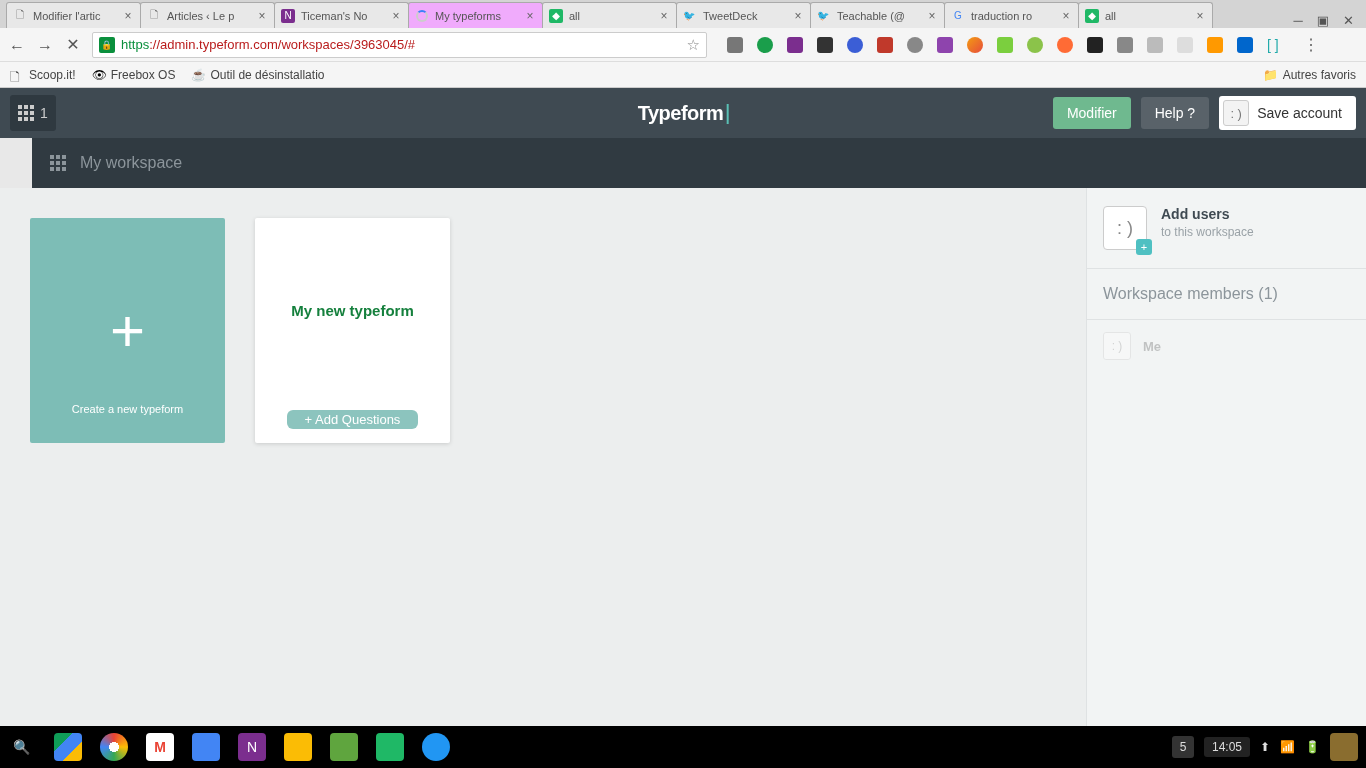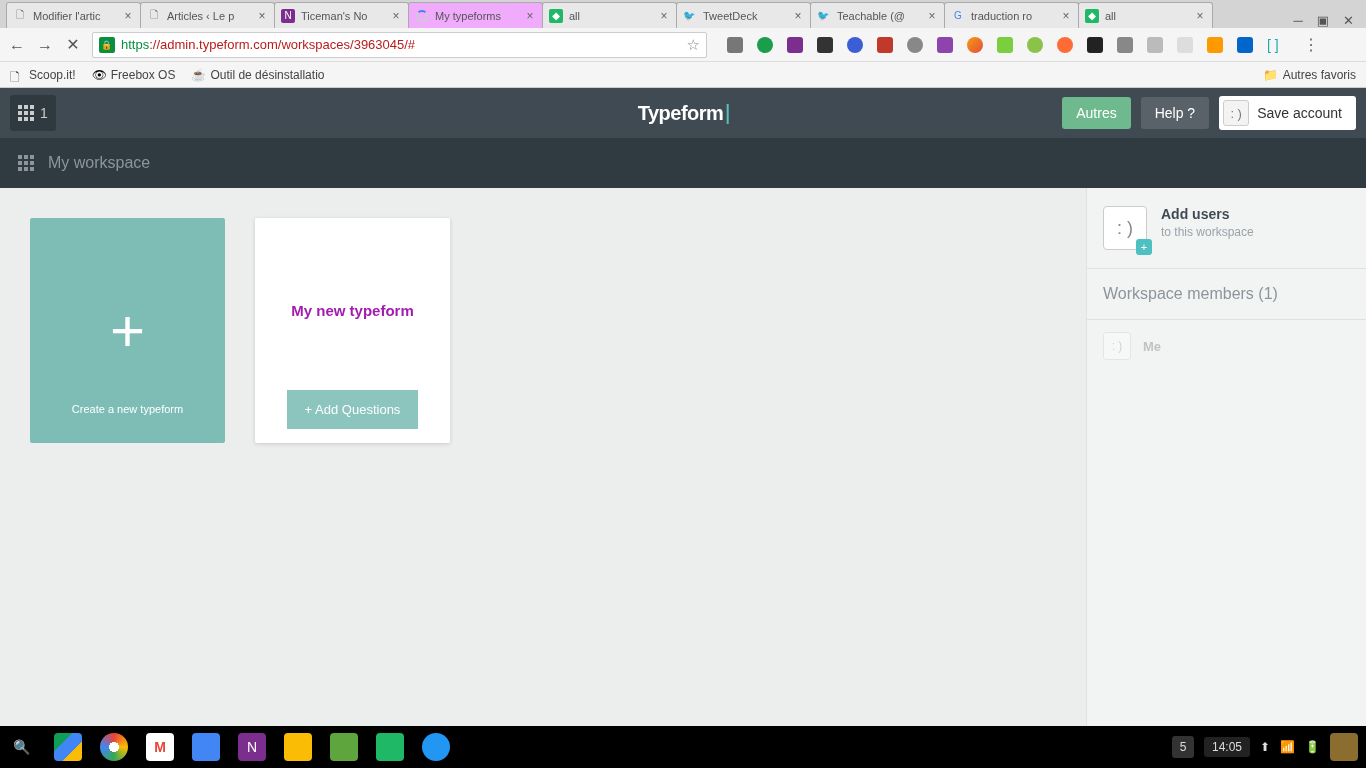--- a/index.html
+++ b/index.html
@@ -38,33 +38,33 @@
 .gridico i { background:#ccc; }
 .logo-wrap { position:absolute; left:50%; transform:translateX(-50%); font-size:20px; font-weight:600; color:#fff; letter-spacing:-.5px; }
 .logo-wrap .cursor { display:inline-block; width:2px; height:20px; background:#5ac0b5; vertical-align:middle; margin-left:3px; }
 .hdr-right { margin-left:auto; display:flex; gap:10px; align-items:center; }
 .btn-upgrade { background:#6fb98f; color:#fff; border:none; padding:8px 14px; border-radius:3px; font-size:14px; font-weight:500; }
 .btn-help { background:#596269; color:#fff; border:none; padding:8px 14px; border-radius:3px; font-size:14px; }
 .save-wrap { background:#fff; border-radius:3px; display:flex; align-items:center; padding:4px; gap:8px; }
 .face { width:26px; height:26px; border:1px solid #ccc; border-radius:3px; display:flex; align-items:center; justify-content:center; font-size:13px; color:#777; background:#f3f3f3; }
 .btn-save { color:#333; font-size:14px; font-weight:400; padding-right:10px; }
 
-.ws-bar { height:50px; background:#303a41; display:flex; align-items:center; padding:0 18px; color:#8c959b; font-size:16px; gap:14px; }
+.ws-bar { height:50px; background:#303a41; display:flex; align-items:center; padding:0 18px; color:#8c959b; font-size:16px; gap:14px;margin-left:32px; }
 .ws-bar .gridico i { background:#8c959b; }
 
 .content { display:flex; height:calc(768px - 28px - 34px - 26px - 50px - 50px - 42px); background:#eceeee; }
 .main { flex:1; padding:30px; display:flex; gap:30px; align-items:flex-start; }
 
 .card { width:195px; height:225px; border-radius:2px; display:flex; flex-direction:column; align-items:center; justify-content:center; position:relative; }
 .card-create { background:#7dbdb6; color:#fff; }
 .plus { font-size:60px; font-weight:300; line-height:1; }
 .card-create .lbl { position:absolute; bottom:28px; font-size:11px; font-weight:500; }
 .card-form { background:#fff; box-shadow:0 1px 4px rgba(0,0,0,.15); padding:20px; }
-.card-form .ftitle { font-size:15px; font-weight:700; color:#a21caf; margin-top:-40px; }
-.card-form .addq { position:absolute; bottom:14px; background:#8cc4be; color:#fff; border:none; padding:12px 18px; border-radius:0; font-size:13px; font-weight:500; }
+.card-form .ftitle { font-size:15px; font-weight:700; color:#15803d; margin-top:-40px; }
+.card-form .addq { position:absolute; bottom:14px; background:#8cc4be; color:#fff; border:none; padding:2px 18px; border-radius:6px; font-size:13px; font-weight:500; }
 
 .sidebar { width:280px; background:#f2f4f4; border-left:1px solid #dfe2e3; }
 .sb-add { padding:18px 16px; display:flex; gap:14px; border-bottom:1px solid #dfe2e3; }
 .sb-face { width:44px; height:44px; border:1px solid #ccc; border-radius:4px; background:#fff; display:flex; align-items:center; justify-content:center; font-size:18px; color:#888; position:relative; }
 .sb-face .badge { position:absolute; right:-6px; bottom:-6px; width:16px; height:16px; background:#4fc0c2; border-radius:3px; color:#fff; display:flex; align-items:center; justify-content:center; font-size:11px; }
 .sb-add .txt .t1 { font-size:14px; font-weight:700; color:#3f4a52; }
 .sb-add .txt .t2 { font-size:12px; color:#9aa2a7; margin-top:3px; }
 .sb-members { padding:16px; font-size:16px; color:#8c959b; border-bottom:1px solid #dfe2e3; }
 .sb-me { padding:12px 16px; display:flex; gap:12px; align-items:center; opacity:.35; }
 .sb-me .mf { width:28px; height:28px; border:1px solid #ccc; border-radius:3px; background:#fff; display:flex; align-items:center; justify-content:center; font-size:12px; color:#999; }
@@ -199,21 +199,21 @@
         <i></i>
         <i></i>
         <i></i>
         <i></i>
         <i></i>
       </span>
     <span>1</span>
   </div>
   <div class="logo-wrap"><span>Typeform</span><span class="cursor"></span></div>
   <div class="hdr-right">
-    <button class="btn-upgrade">Autres</button>
+    <button class="btn-upgrade">Modifier</button>
     <button class="btn-help">Help ?</button>
     <div class="save-wrap">
       <span class="face">: )</span>
       <span class="btn-save">Save account</span>
     </div>
   </div>
 </div>
 
 <div class="ws-bar">
   <span class="gridico">

